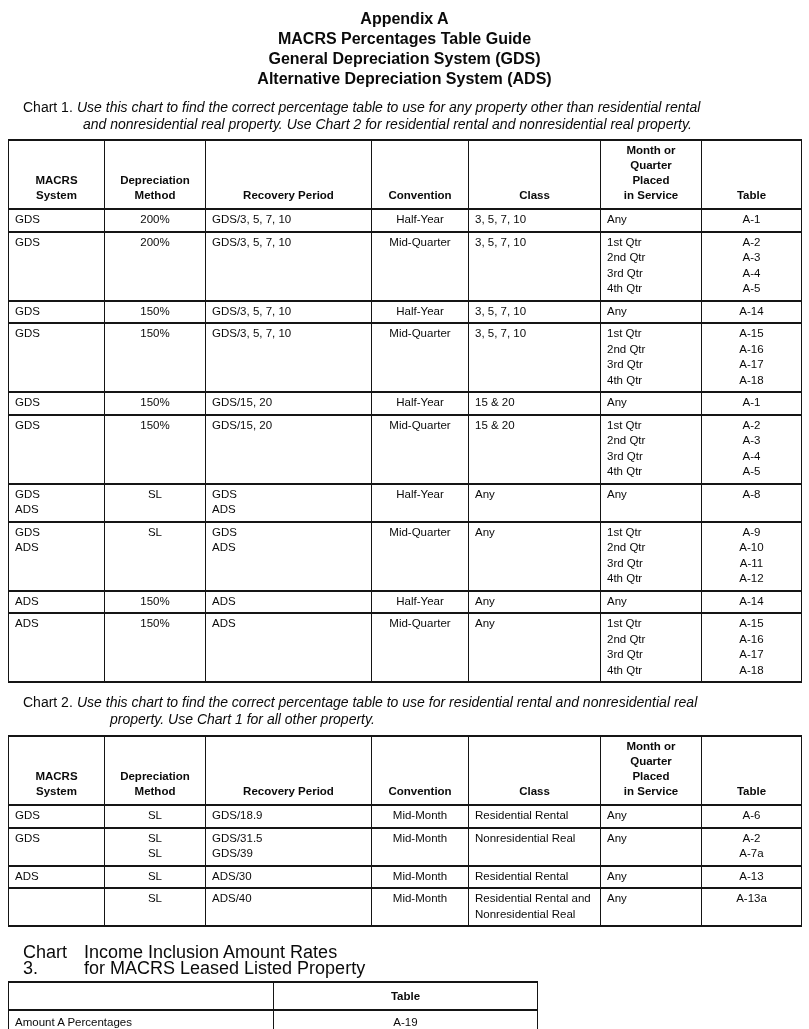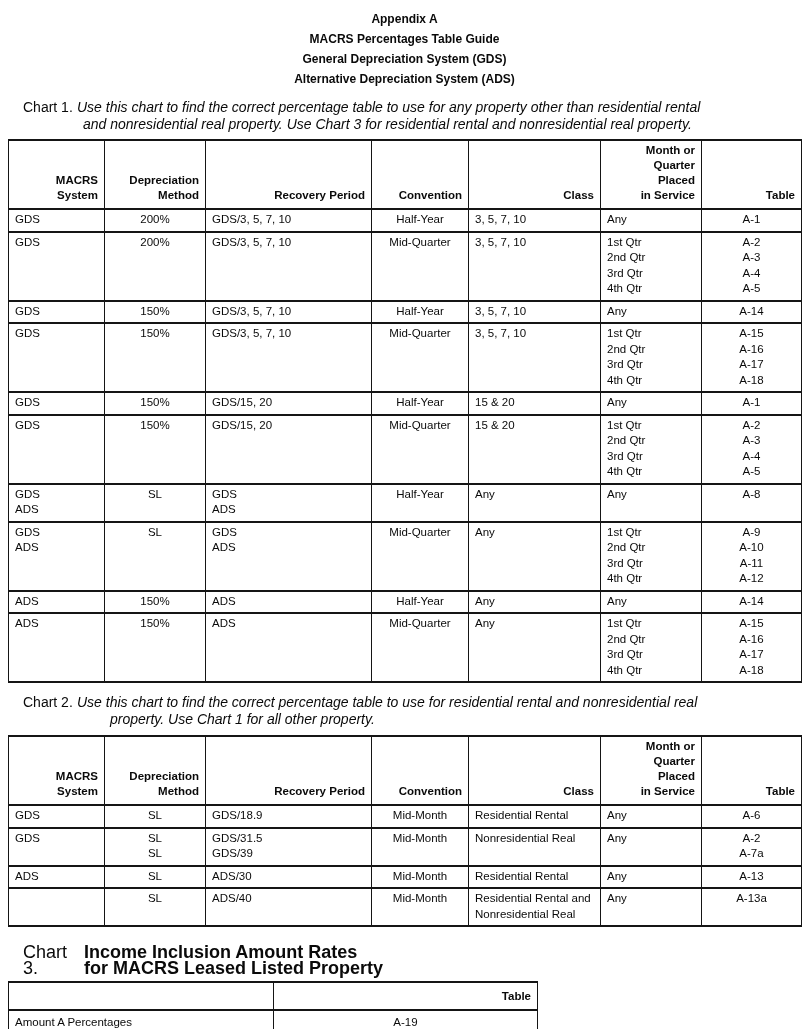--- a/index.html
+++ b/index.html
@@ -6,54 +6,54 @@
   html, body { margin: 0; padding: 0; }
   body {
     width: 809px; height: 1029px;
     background: #ffffff; color: #000000;
     font-family: "Liberation Sans", sans-serif;
   }
   .page { position: relative; width: 809px; height: 1029px; background: #fff; overflow: hidden; }
 
   
   .title-block { text-align: center; padding-top: 9px; }
-  .title-line { font-weight: bold; font-size: 12px; line-height: 20px; color: #0a0a0a; }
+  .title-line { font-weight: bold; font-size: 16px; line-height: 20px; color: #0a0a0a; }
 
   
   .caption { display: flex; margin-left: 23px; font-size: 14px; line-height: 17px; color: #0a0a0a; }
   .caption .chart-label { flex: 0 0 54px; width: 54px; }
   .caption.c3 .chart-label { flex: 0 0 61px; width: 61px; }
   .caption .cap-lines { flex: 1; }
   .caption .cap-line { white-space: nowrap; }
   .italic .cap-line { font-style: italic; }
   .cap-ind-6  { padding-left: 6px; }
   .cap-ind-33 { padding-left: 33px; }
   .caption.c3 { font-size: 18px; line-height: 16px; }
-  .caption.c3 .cap-lines { font-weight: bold; }
+  .caption.c3 .cap-lines { font-weight: normal; }
   .m-cap1 { margin-top: 10px; margin-bottom: 6px; }
   .m-cap2 { margin-top: 11px; margin-bottom: 7px; }
   .m-cap3 { margin-top: 17px; margin-bottom: 5px; }
 
   
   table.guide {
     border-collapse: collapse; table-layout: fixed;
     width: 793px; margin-left: 8px;
     background: #fff;
   }
   table.guide th, table.guide td {
     border: 1px solid #151515;
     border-top-width: 2px; border-bottom-width: 2px;
     white-space: pre-line;
     font-size: 11.5px; line-height: 15.5px;
     padding: 2px 6px 3px 6px;
     color: #0a0a0a;
     overflow: hidden;
   }
   table.guide td { vertical-align: top; font-weight: normal; }
-  table.guide th { vertical-align: bottom; font-weight: bold; line-height: 15px; padding-bottom: 5px; text-align: right; }
+  table.guide th { vertical-align: bottom; font-weight: bold; line-height: 15px; padding-bottom: 5px; text-align: center; }
   .a-l { text-align: left; }
   .a-c { text-align: center; }
   table.c3tbl { width: 529px; }
   table.c3tbl th { padding-top: 6px; }
   table.c3tbl td { padding-top: 4px; padding-bottom: 4px; }
 </style>
 </head>
 <body>
 
 <div class="page">
@@ -62,21 +62,21 @@
     <div class="title-line">Appendix A</div>
     <div class="title-line">MACRS Percentages Table Guide</div>
     <div class="title-line">General Depreciation System (GDS)</div>
     <div class="title-line">Alternative Depreciation System (ADS)</div>
   </div>
 
   <div class="caption m-cap1">
     <span class="chart-label">Chart 1.</span>
     <span class="cap-lines italic">
       <span class="cap-line">Use this chart to find the correct percentage table to use for any property other than residential rental</span>
-      <span class="cap-line cap-ind-6" style="display:block">and nonresidential real property. Use Chart 3 for residential rental and nonresidential real property.</span>
+      <span class="cap-line cap-ind-6" style="display:block">and nonresidential real property. Use Chart 2 for residential rental and nonresidential real property.</span>
     </span>
   </div>
 
   <table class="guide">
     <colgroup>
       <col style="width:96px">
         <col style="width:101px">
         <col style="width:166px">
       <col style="width:97px">
         <col style="width:132px">

